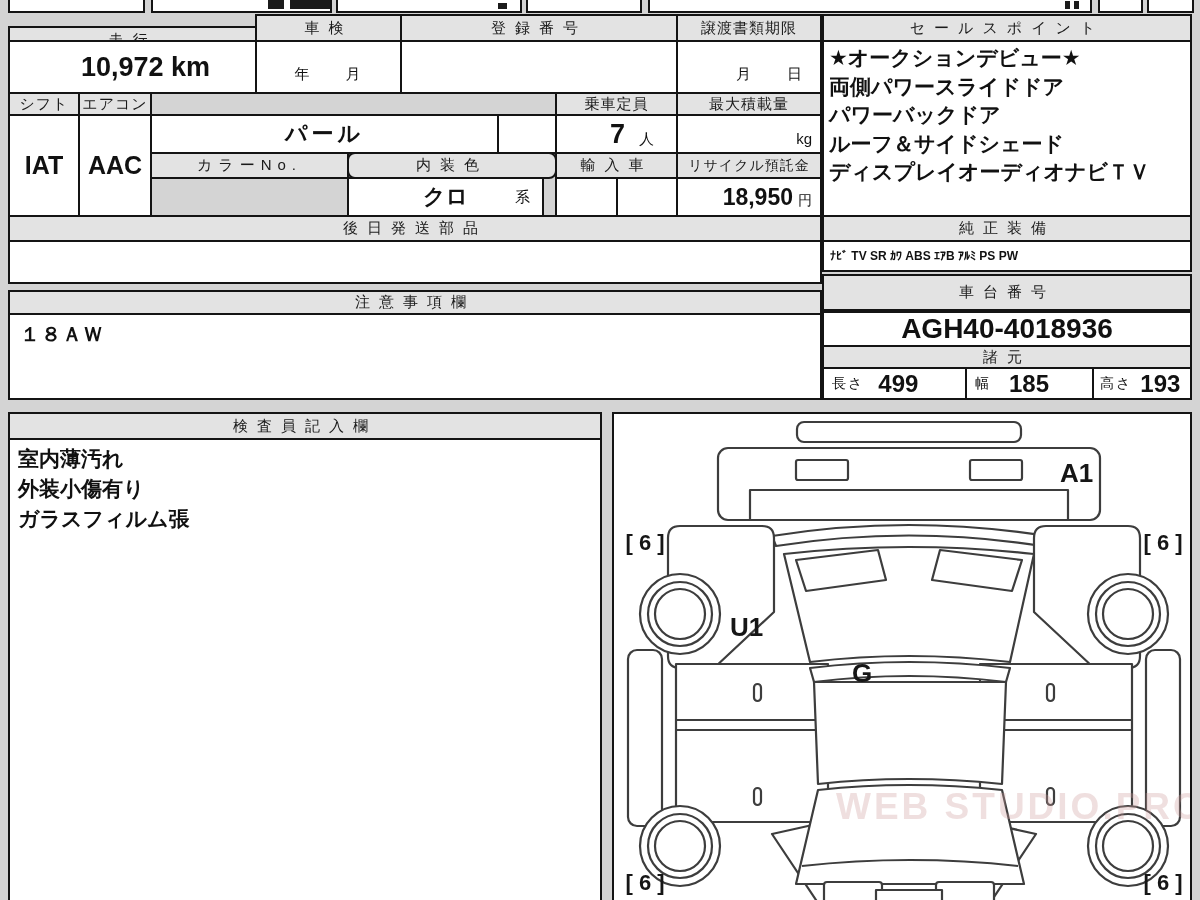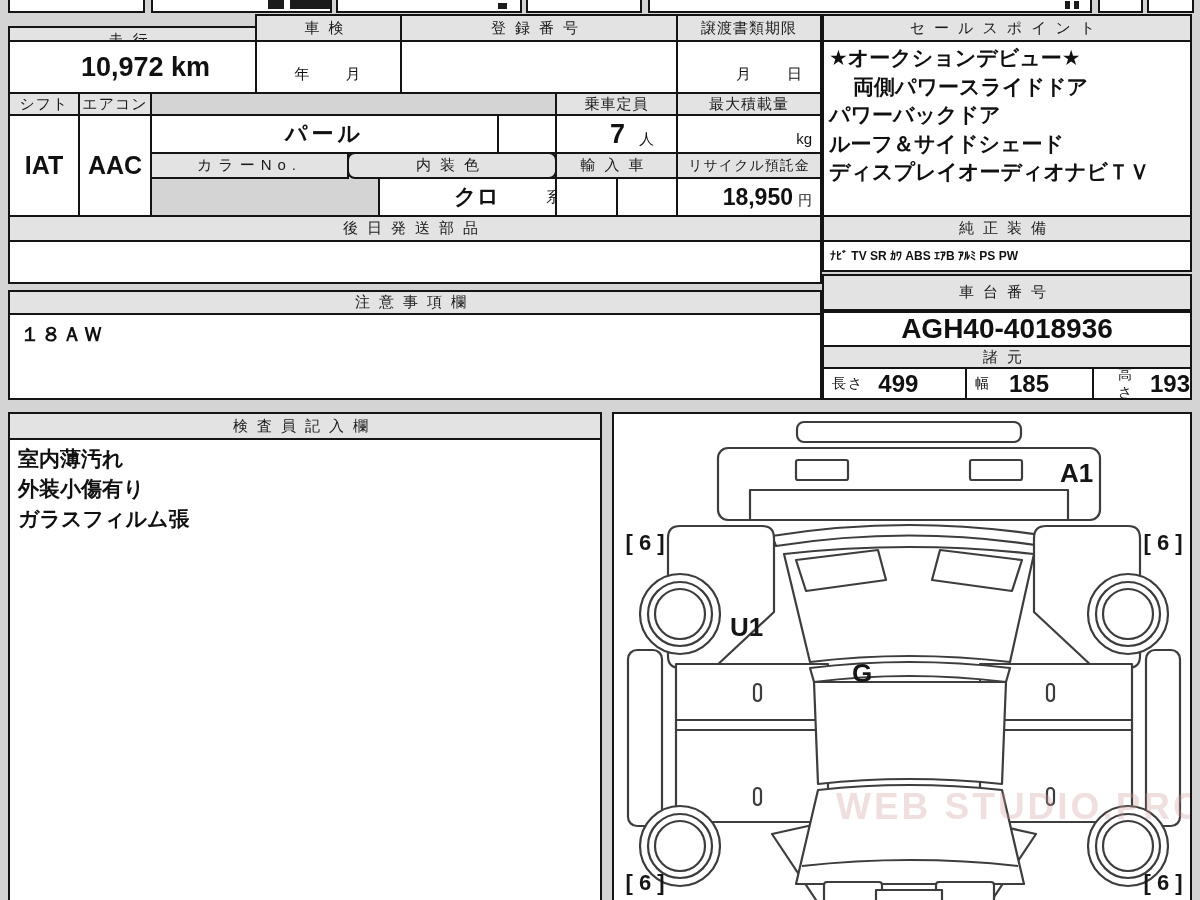--- a/index.html
+++ b/index.html
@@ -65,38 +65,38 @@
   </div>
   <div class="cell" style="left:676px;top:114px;width:146px;height:40px;justify-content:flex-end;align-items:flex-end;padding:0 8px 5px 0;">
     <span style="font-size:15px;">kg</span>
   </div>
 
   <div class="cell hd wide" style="left:150px;top:152px;width:199px;height:27px;letter-spacing:6px;">カラーNo.</div>
   <div class="cell hd wide" style="left:347px;top:152px;width:210px;height:27px;border-radius:8px;">内装色</div>
   <div class="cell hd wide" style="left:555px;top:152px;width:123px;height:27px;">輸入車</div>
   <div class="cell hd tight" style="left:676px;top:152px;width:146px;height:27px;font-size:14px;">リサイクル預託金</div>
 
-  <div class="cell" style="left:347px;top:177px;width:197px;height:40px;margin-left:31px;">
+  <div class="cell" style="left:347px;top:177px;width:197px;height:40px;">
     <span class="b" style="font-size:22px;">クロ</span>
     <span style="font-size:15px;position:absolute;right:12px;bottom:8px;">系</span>
   </div>
   <div class="cell" style="left:555px;top:177px;width:63px;height:40px;"></div>
   <div class="cell" style="left:616px;top:177px;width:62px;height:40px;"></div>
   <div class="cell" style="left:676px;top:177px;width:146px;height:40px;justify-content:flex-end;padding-right:8px;">
     <span class="b" style="font-size:23px;">18,950</span>
     <span style="font-size:14px;margin-left:5px;margin-top:8px;">円</span>
   </div>
 
   <div class="cell hd wide" style="left:8px;top:215px;width:814px;height:27px;">後日発送部品</div>
   <div class="cell" style="left:8px;top:240px;width:814px;height:44px;"></div>
 
   <div class="cell hd wide" style="left:822px;top:14px;width:370px;height:28px;">セールスポイント</div>
   <div class="cell lines" style="left:822px;top:40px;width:370px;height:177px;padding:2px 5px;">
     <div class="b" style="font-size:21px;line-height:28.5px;white-space:nowrap;">★オークションデビュー★</div>
-    <div class="b" style="font-size:21px;line-height:28.5px;white-space:nowrap;margin-left:24px;">両側パワースライドドア</div>
+    <div class="b" style="font-size:21px;line-height:28.5px;white-space:nowrap;">両側パワースライドドア</div>
     <div class="b" style="font-size:21px;line-height:28.5px;white-space:nowrap;">パワーバックドア</div>
     <div class="b" style="font-size:21px;line-height:28.5px;white-space:nowrap;">ルーフ＆サイドシェード</div>
     <div class="b" style="font-size:21px;line-height:28.5px;white-space:nowrap;">ディスプレイオーディオナビＴＶ</div>
   </div>
   <div class="cell hd wide" style="left:822px;top:215px;width:370px;height:27px;">純正装備</div>
   <div class="cell b" style="left:822px;top:240px;width:370px;height:32px;font-size:12px;justify-content:flex-start;padding-left:6px;white-space:nowrap;">ﾅﾋﾞ TV SR ｶﾜ ABS ｴｱB ｱﾙﾐ PS PW</div>
 
   <div class="cell hd wide" style="left:8px;top:290px;width:814px;height:25px;">注意事項欄</div>
   <div class="cell" style="left:8px;top:313px;width:814px;height:87px;align-items:flex-start;justify-content:flex-start;padding:6px 10px;">
     <span class="b" style="font-size:20px;letter-spacing:1px;">１８ＡＷ</span>
@@ -106,21 +106,21 @@
   <div class="cell b" style="left:822px;top:311px;width:370px;height:36px;font-size:28px;">AGH40-4018936</div>
   <div class="cell hd wide" style="left:822px;top:345px;width:370px;height:24px;">諸元</div>
   <div class="cell" style="left:822px;top:367px;width:145px;height:33px;justify-content:flex-start;padding-left:8px;">
     <span class="lbl-sm">長さ</span>
     <span class="b" style="font-size:24px;margin-left:14px;">499</span>
   </div>
   <div class="cell" style="left:965px;top:367px;width:129px;height:33px;justify-content:flex-start;padding-left:8px;">
     <span class="lbl-sm">幅</span>
     <span class="b" style="font-size:24px;margin-left:18px;">185</span>
   </div>
-  <div class="cell" style="left:1092px;top:367px;width:100px;height:33px;justify-content:flex-start;padding-left:24px;">
+  <div class="cell" style="left:1092px;top:367px;width:100px;height:33px;justify-content:flex-start;padding-left:6px;">
     <span class="lbl-sm">高さ</span>
     <span class="b" style="font-size:24px;margin-left:8px;">193</span>
   </div>
 
   <div class="cell hd wide" style="left:8px;top:412px;width:594px;height:28px;">検査員記入欄</div>
   <div class="cell lines" style="left:8px;top:438px;width:594px;height:466px;padding:4px 8px;">
     <div class="b" style="font-size:21px;line-height:30px;">室内薄汚れ</div>
     <div class="b" style="font-size:21px;line-height:30px;">外装小傷有り</div>
     <div class="b" style="font-size:21px;line-height:30px;">ガラスフィルム張</div>
   </div>

